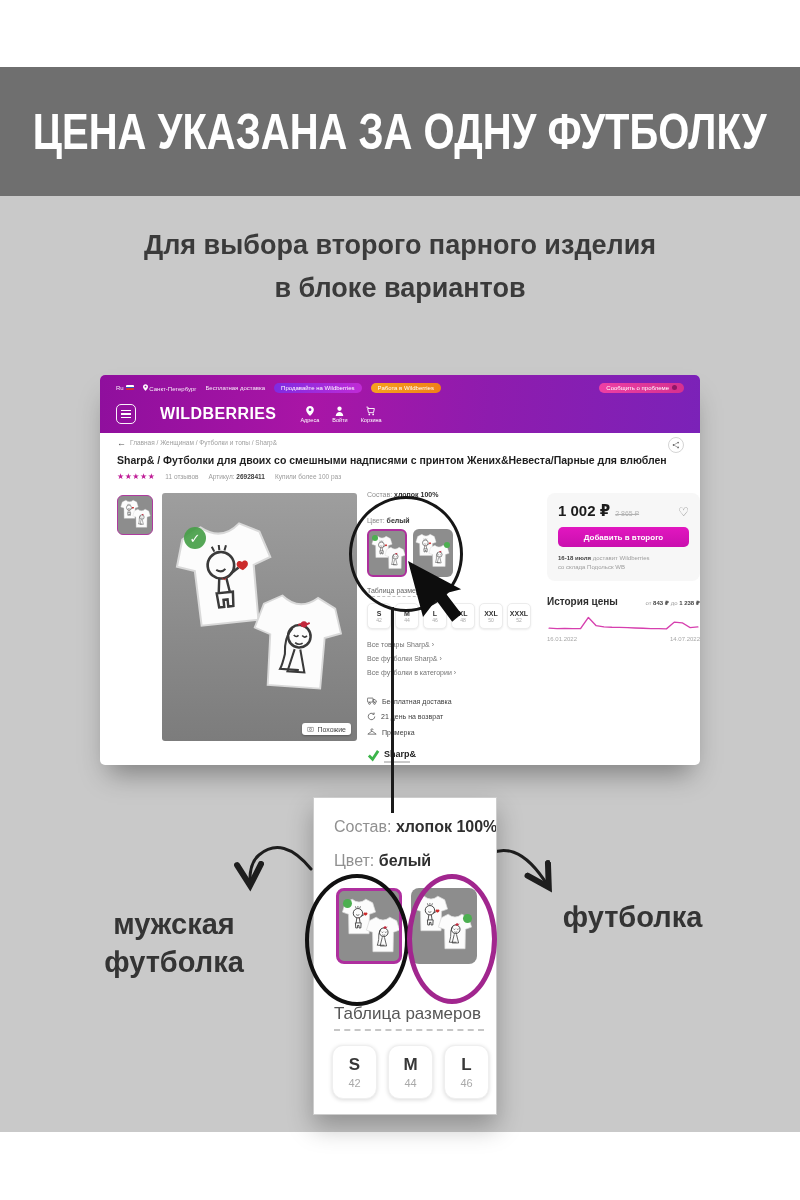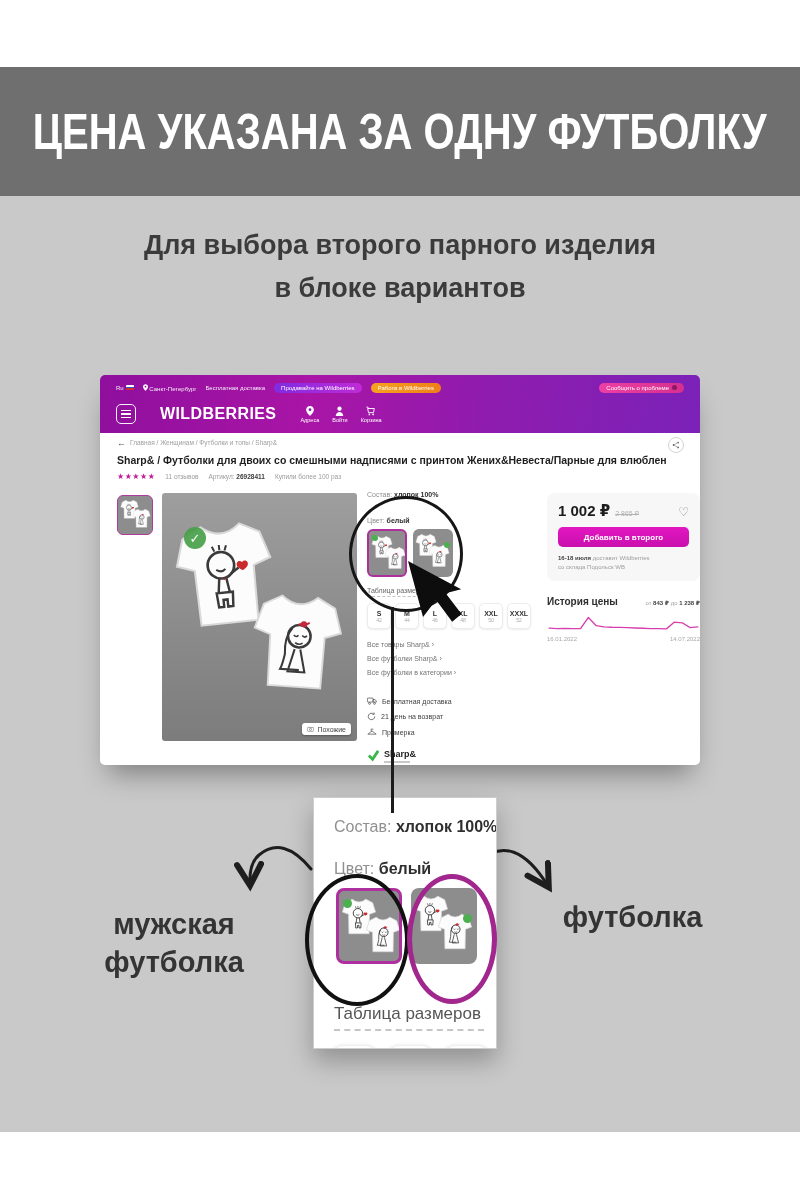--- a/index.html
+++ b/index.html
@@ -132,21 +132,21 @@
   .spark { margin-top:4px; width:100%; height:24px; display:block; }
   .hdates { display:flex; justify-content:space-between; font-size:6px; color:#a8a8a8; margin-top:1px; }
   
   .circle-magnifier { position:absolute; left:349px; top:496px; width:114px; height:116px;
     border:3.5px solid #161616; border-radius:50%; z-index:55; }
   .callout-line { position:absolute; left:391px; top:607px; width:3px; height:206px; background:#1b1b1b; z-index:56; }
   .cursor { position:absolute; left:399px; top:556px; z-index:70; }
   .cursor svg { transform:rotate(-15deg); transform-origin:9px 5px; }
   
   .zoom-panel {
-    position:absolute; left:313px; top:797px; width:184px; height:252px; background:#fff;
+    position:absolute; left:313px; top:797px; width:184px; height:318px; background:#fff;
     border:1px solid #cdcdcd; z-index:50; overflow:hidden;
     box-shadow:0 12px 24px rgba(0,0,0,.28);
   }
   .zp-kv { position:absolute; left:20px; font-size:16px; color:#909090; white-space:nowrap; }
   .zp-kv b { color:#2f2f2f; font-weight:700; }
   .zp-thumbs { position:absolute; left:22px; top:90px; display:flex; gap:9px; }
   .zp-thumb { position:relative; width:66px; height:76px; background:#8d8d8d; border-radius:8px; overflow:hidden; flex:0 0 auto; }
   .zp-thumb.sel { border:3px solid #ae2f9e; }
   .zp-sizetable { position:absolute; left:20px; top:206px; font-size:17px; color:#565656; }
   .zp-sizetable .dash { width:150px; border-bottom:2px dashed #c6c6c6; margin-top:5px; }
@@ -440,21 +440,21 @@
   <div class="circle-magnifier"></div>
   <div class="callout-line"></div>
   <div class="cursor">
     <svg width="64" height="92" viewBox="0 0 64 92">
       <path d="M9 5 L9 63 L26 50 L36 75 L47 70 L37 46 L53 46 Z" fill="#0d0d0d"></path>
     </svg>
   </div>
 
   <div class="zoom-panel">
     <div class="zp-kv" style="top:20px;"><span>Состав:</span> <b>хлопок 100%</b></div>
-    <div class="zp-kv" style="top:62px;"><span>Цвет:</span> <b>белый</b></div>
+    <div class="zp-kv" style="top:54px;"><span>Цвет:</span> <b>белый</b></div>
     <div class="zp-thumbs">
       <div class="zp-thumb sel">
         <svg class="shirt" style="left:2px; top:6px; width:36px;" viewBox="0 0 100 110">
             <use href="#groom"></use>
           </svg>
         <svg class="shirt" style="left:26px; top:24px; width:36px;" viewBox="0 0 100 110">
             <use href="#bride"></use>
           </svg>
         <span class="tick" style="left:4px; top:8px; width:9px; height:9px;"></span>
       </div>

